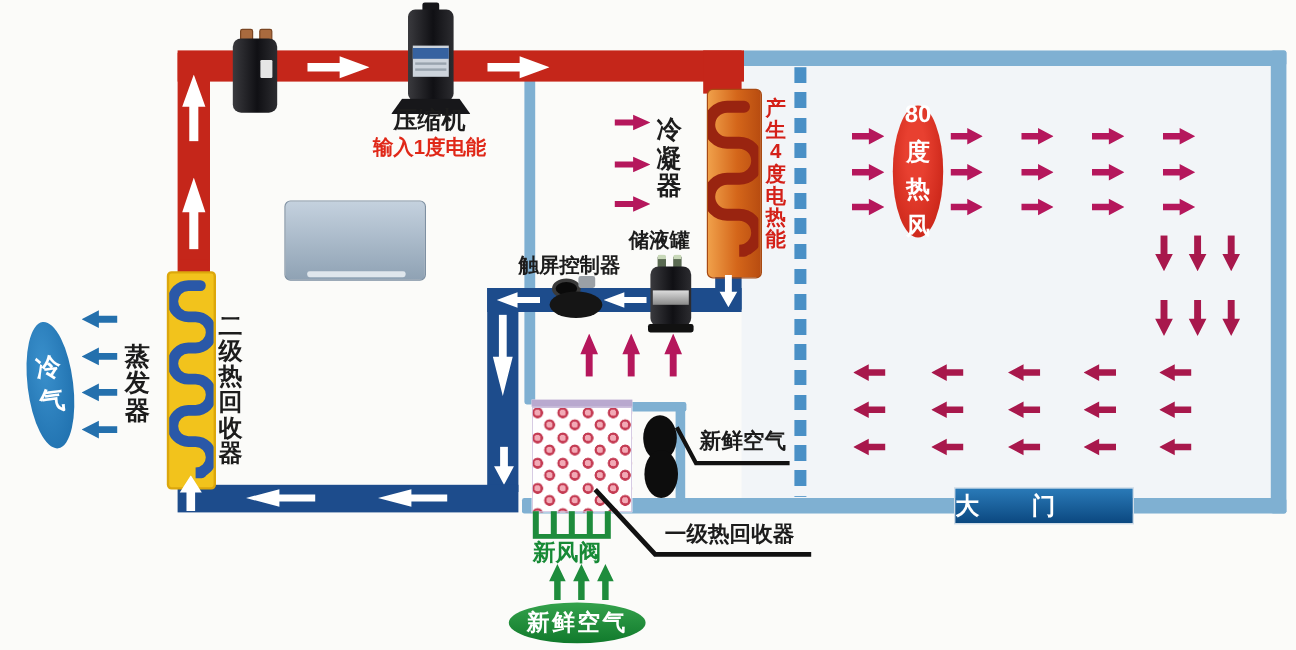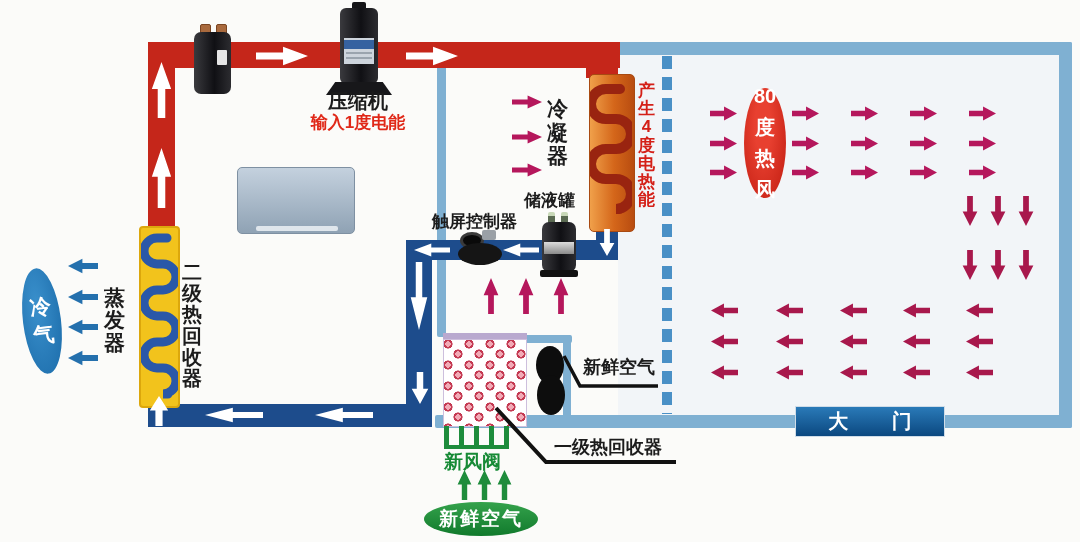--- a/index.html
+++ b/index.html
@@ -115,21 +115,21 @@
   </div>
 
   <div class="oval" style="left:23px;top:268px;width:38px;height:106px;background:radial-gradient(ellipse at 40% 35%,#3a90cc,#1a6aa8);transform:rotate(-7deg);font-size:21px;line-height:1.35;"><span>冷
 气</span></div>
   <div class="oval" style="left:744px;top:88px;width:42px;height:110px;background:radial-gradient(ellipse at 45% 35%,#e84030 25%,#c01c10);font-size:20px;line-height:1.55;"><span>80
 度
 热
 风</span></div>
   <div class="oval" style="left:424px;top:502px;width:114px;height:34px;background:linear-gradient(180deg,#34a24c,#117a2c);font-size:19px;letter-spacing:2px;"><span>新鲜空气</span></div>
 
-  <div class="abs" style="left:795px;top:406px;width:150px;height:31px;background:linear-gradient(180deg,#2a7ab8,#0b4880);border:1px solid #cfdce8;box-sizing:border-box;display:flex;align-items:center;justify-content:center;">
+  <div class="abs" style="left:795px;top:406px;width:150px;height:31px;background:linear-gradient(180deg,#2a7ab8,#0b4880);border:1px solid #cfdce8;box-sizing:border-box;display:flex;align-items:center;">
     <span style="color:#fff;font-weight:700;font-size:20px;letter-spacing:14px;word-spacing:10px;margin-right:-14px;">大 门</span>
   </div>
 
   <div class="abs" style="left:444px;top:426px;width:66px;height:23px;">
     <div class="abs" style="left:0;top:0;width:5px;height:19px;background:#1e8c3c;"></div>
     <div class="abs" style="left:15px;top:0;width:5px;height:19px;background:#1e8c3c;"></div>
     <div class="abs" style="left:30px;top:0;width:5px;height:19px;background:#1e8c3c;"></div>
     <div class="abs" style="left:45px;top:0;width:5px;height:19px;background:#1e8c3c;"></div>
     <div class="abs" style="left:60px;top:0;width:5px;height:19px;background:#1e8c3c;"></div>
     <div class="abs" style="left:0;top:19px;width:65px;height:4px;background:#1e8c3c;"></div>
@@ -228,16 +228,16 @@
   <div class="lbl" style="left:104px;top:287px;font-size:21px;line-height:1.07;">蒸
 发
 器</div>
   <div class="lbl" style="left:182px;top:262px;font-size:20px;line-height:1.06;">二
 级
 热
 回
 收
 器</div>
   <div class="lbl" style="left:583px;top:357px;font-size:18px;">新鲜空气</div>
-  <div class="lbl" style="left:554px;top:437px;font-size:18px;">一级热回收器</div>
+  <div class="lbl" style="left:554px;top:437px;font-size:18px;font-family:Liberation Mono, monospace;">一级热回收器</div>
   <div class="lbl" style="left:444px;top:451px;font-size:19px;font-weight:700;color:#178a36;">新风阀</div>
 
 </div>
 
 </body></html>

